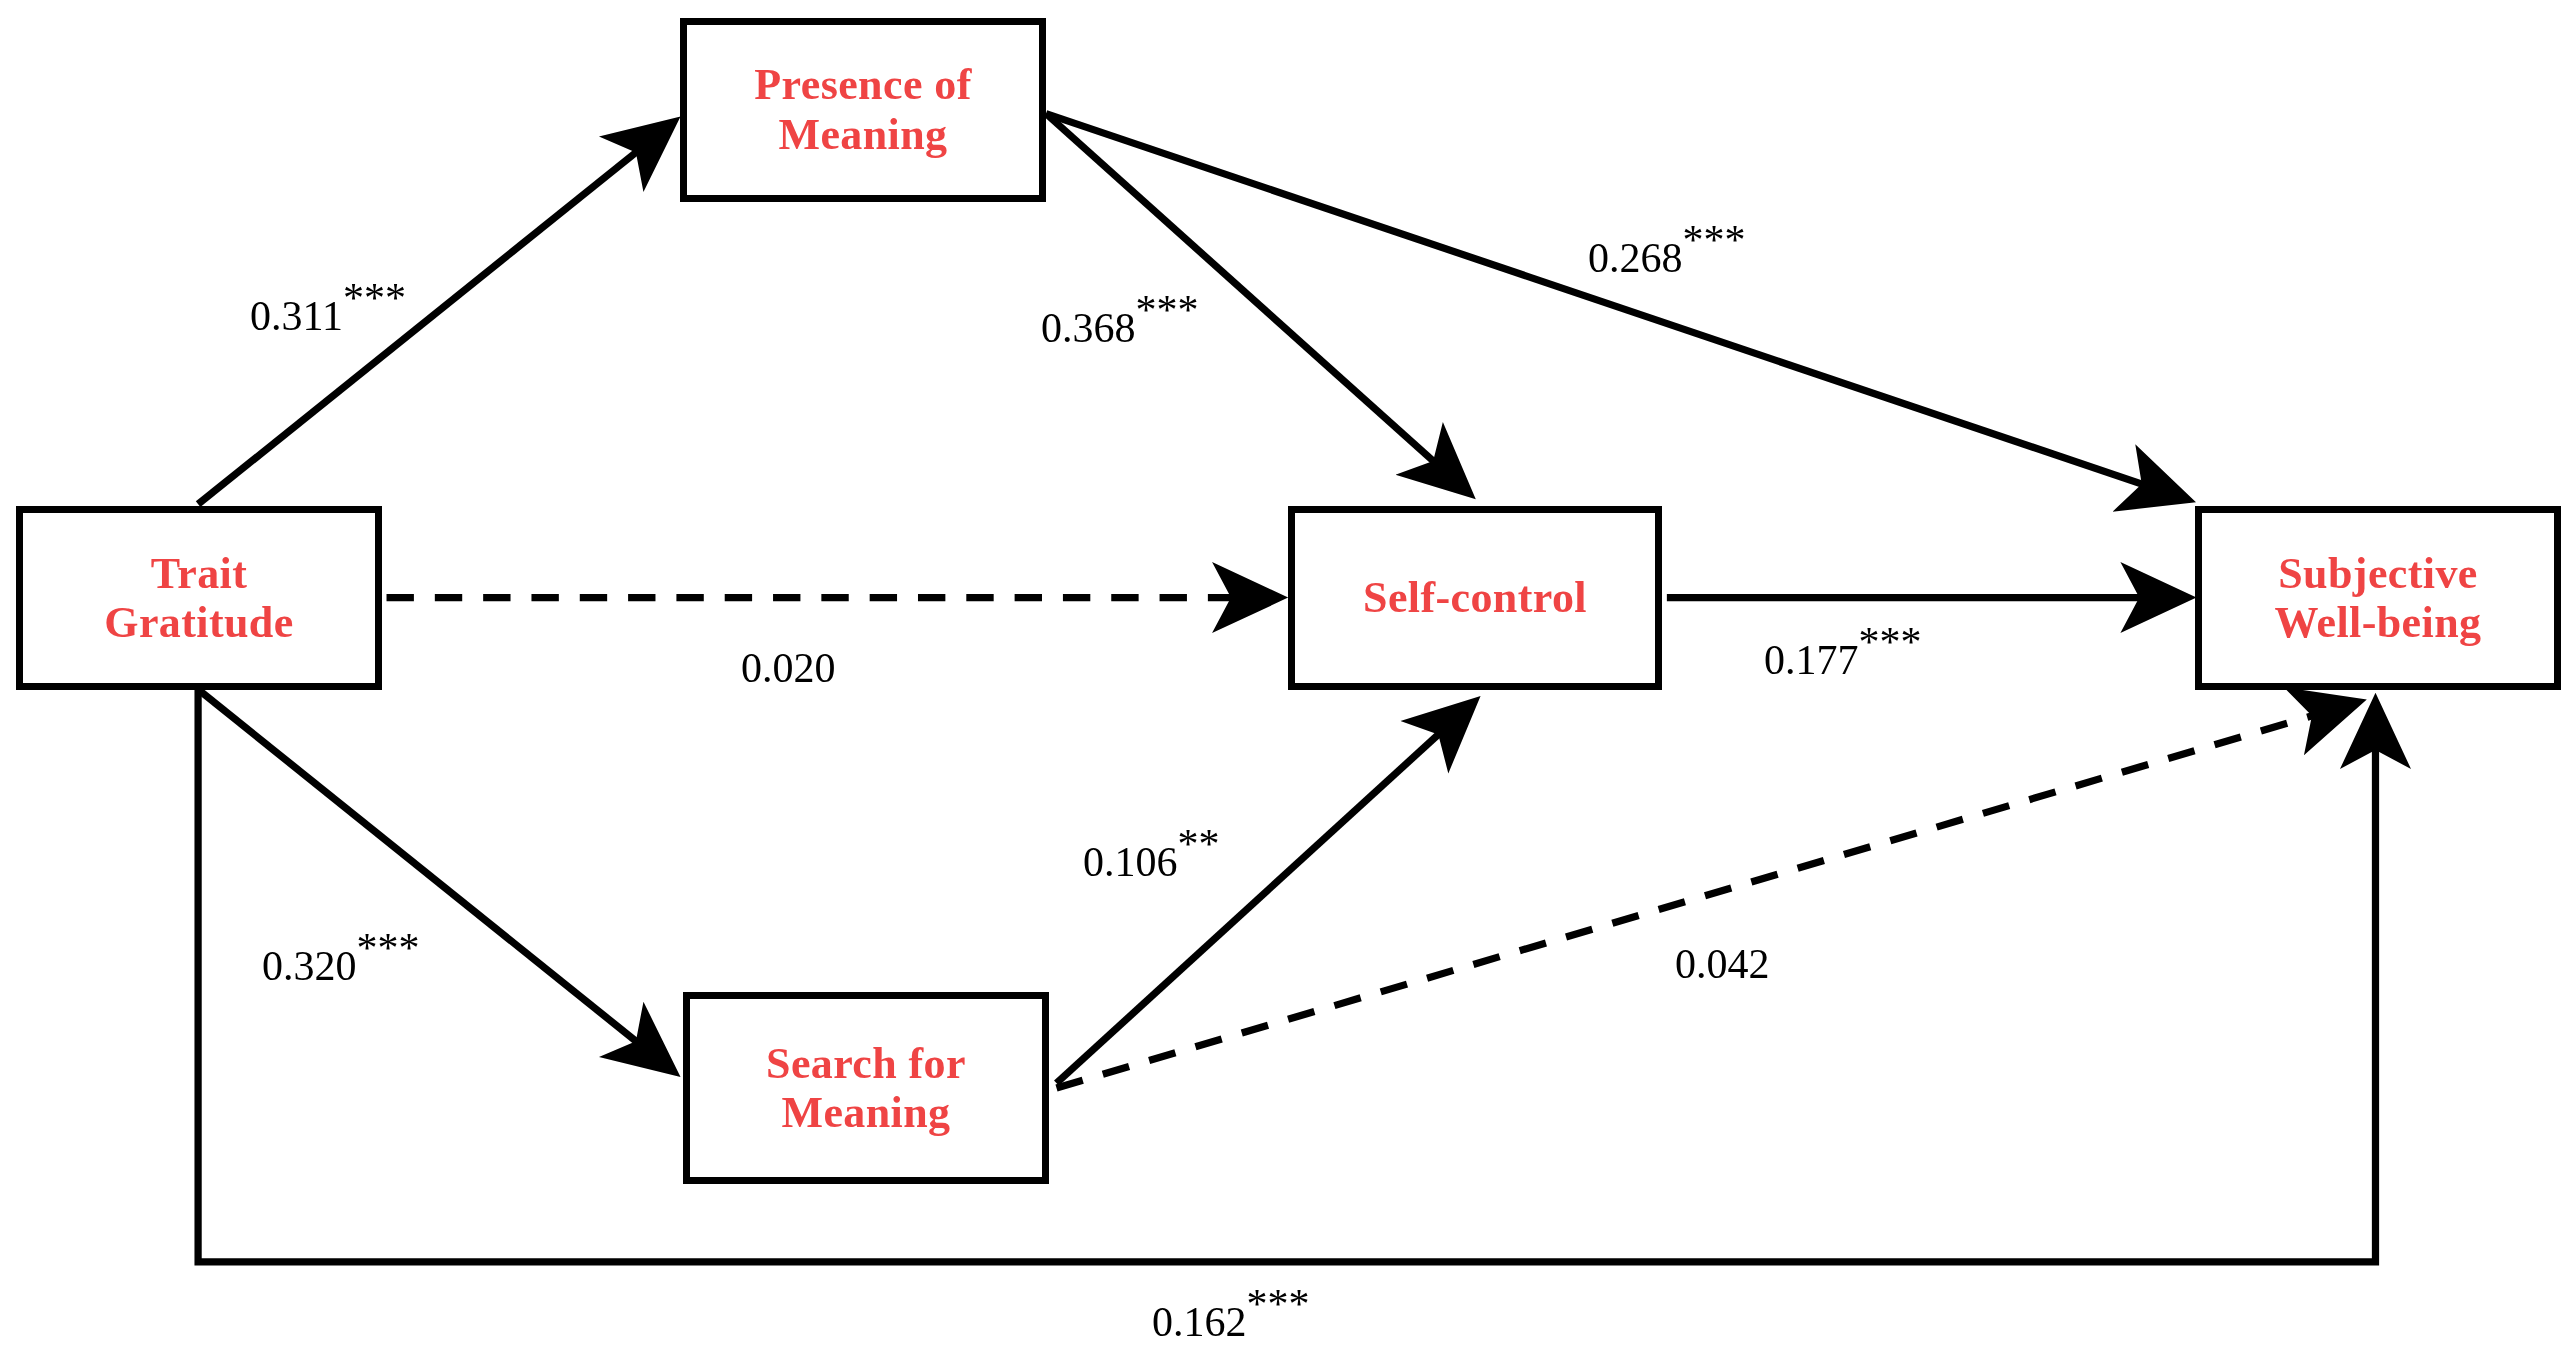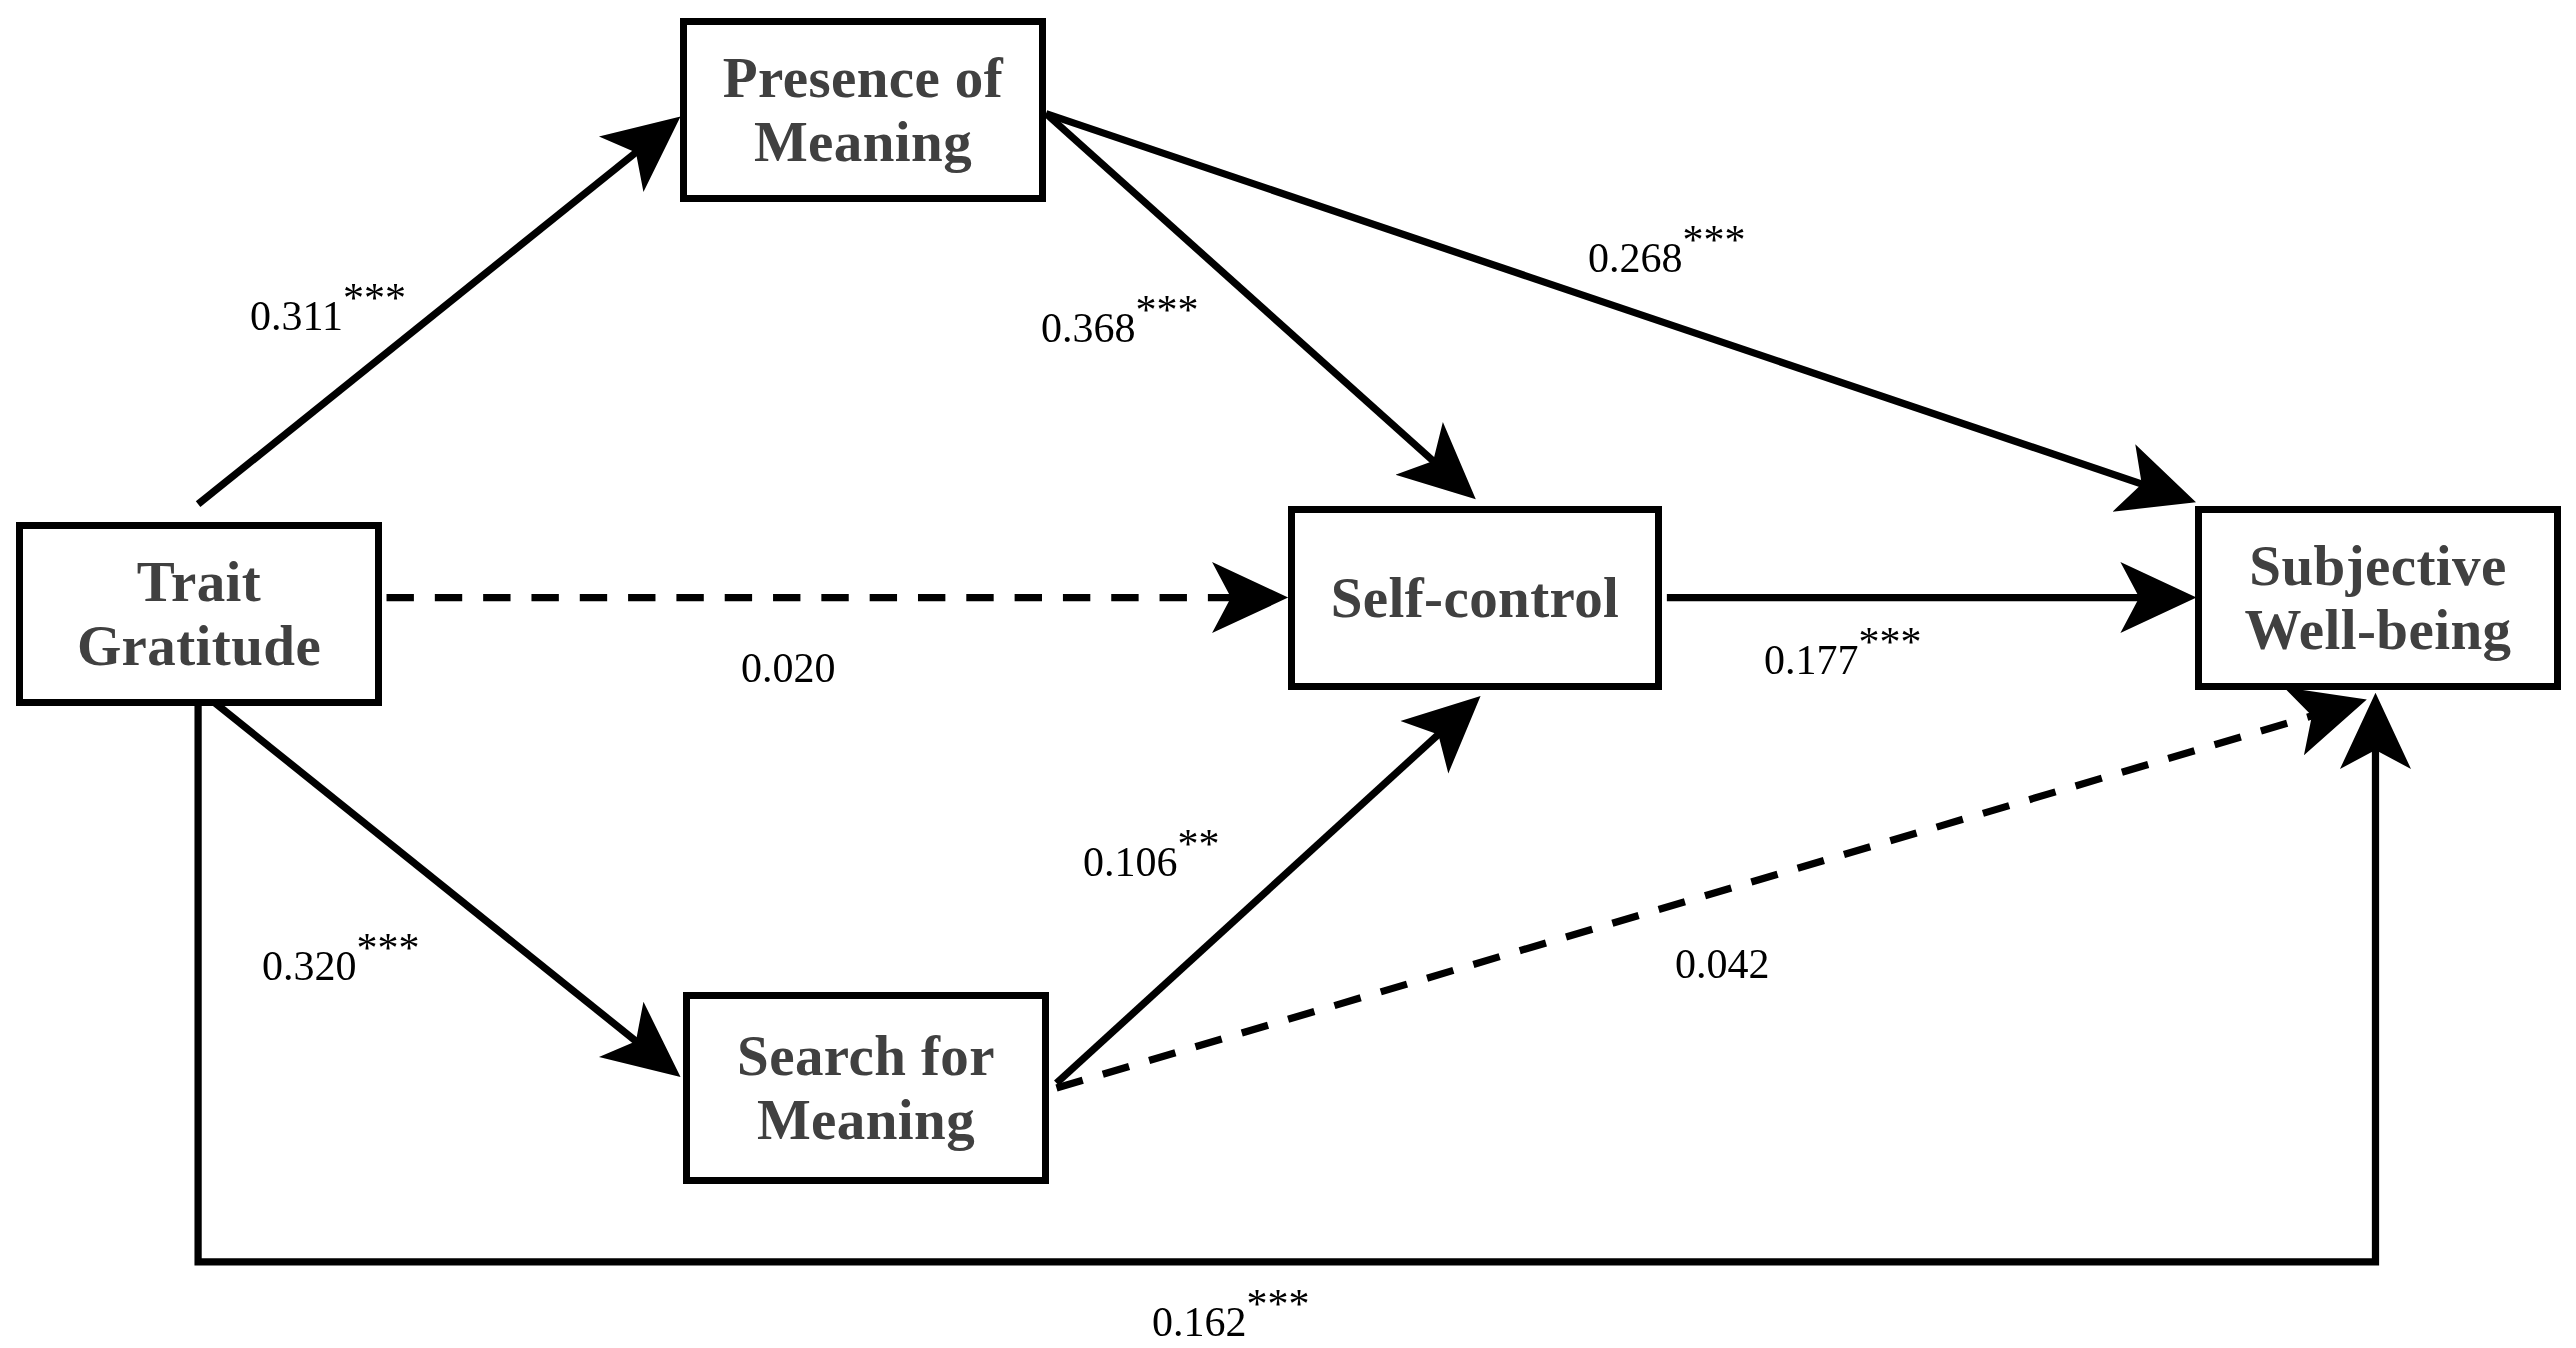--- a/index.html
+++ b/index.html
@@ -32,23 +32,23 @@
     border: 7.2px solid #000000;
     display: flex;
     align-items: center;
     justify-content: center;
     text-align: center;
     z-index: 5;
   }
   .node-label {
     font-family: "Liberation Serif", "DejaVu Serif", serif;
     font-weight: bold;
-    font-size: 57px;
+    font-size: 44px;
     line-height: 1.12;
-    color: #404040;
+    color: #ef4444;
     letter-spacing: 0.4px;
     white-space: pre-line;
     padding: 0 6.4px;
   }
   .edge-label {
     position: absolute;
     font-family: "Liberation Serif", "DejaVu Serif", serif;
     font-weight: normal;
     font-size: 42px;
     color: #000000;
@@ -89,21 +89,21 @@
 
     <line x1="246" y1="856" x2="836" y2="1330" stroke="#000000" stroke-width="9" marker-end="url(#arrowhead)"></line>
 
     <line x1="1312" y1="1345" x2="1830" y2="872" stroke="#000000" stroke-width="9" marker-end="url(#arrowhead)"></line>
 
     <line x1="1312" y1="1351" x2="2928" y2="872" stroke="#000000" stroke-width="9" stroke-dasharray="34 26" marker-end="url(#arrowhead-dash)"></line>
 
     <polyline points="246,856 246,1567 2950,1567 2950,872" fill="none" stroke="#000000" stroke-width="9" marker-end="url(#arrowhead)"></polyline>
   </svg>
 
-  <div class="node-box" style="left:16px; top:506px; width:366px; height:184px;margin-top:16px;">
+  <div class="node-box" style="left:16px; top:506px; width:366px; height:184px;">
     <span class="node-label">Trait
 Gratitude</span>
   </div>
 
   <div class="node-box" style="left:680px; top:17.7px; width:366px; height:184px;">
     <span class="node-label">Presence of
 Meaning</span>
   </div>
 
   <div class="node-box" style="left:683px; top:992px; width:366px; height:192px;">

